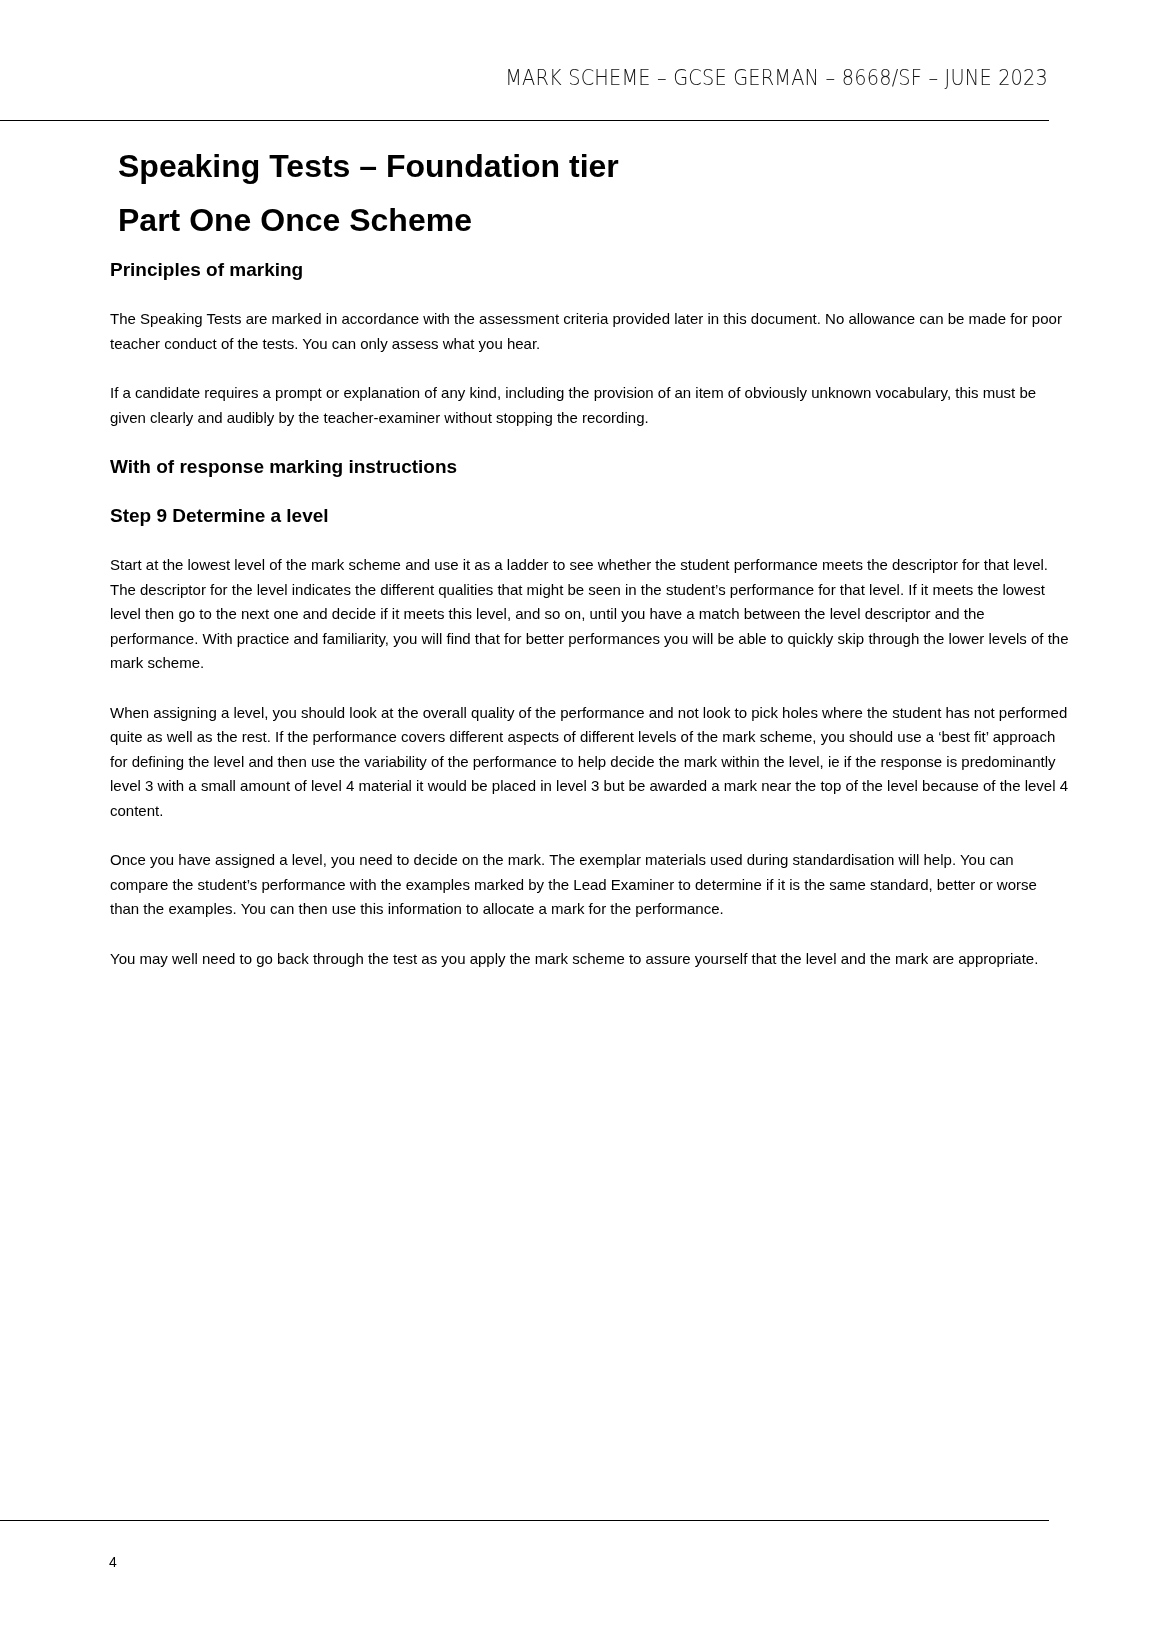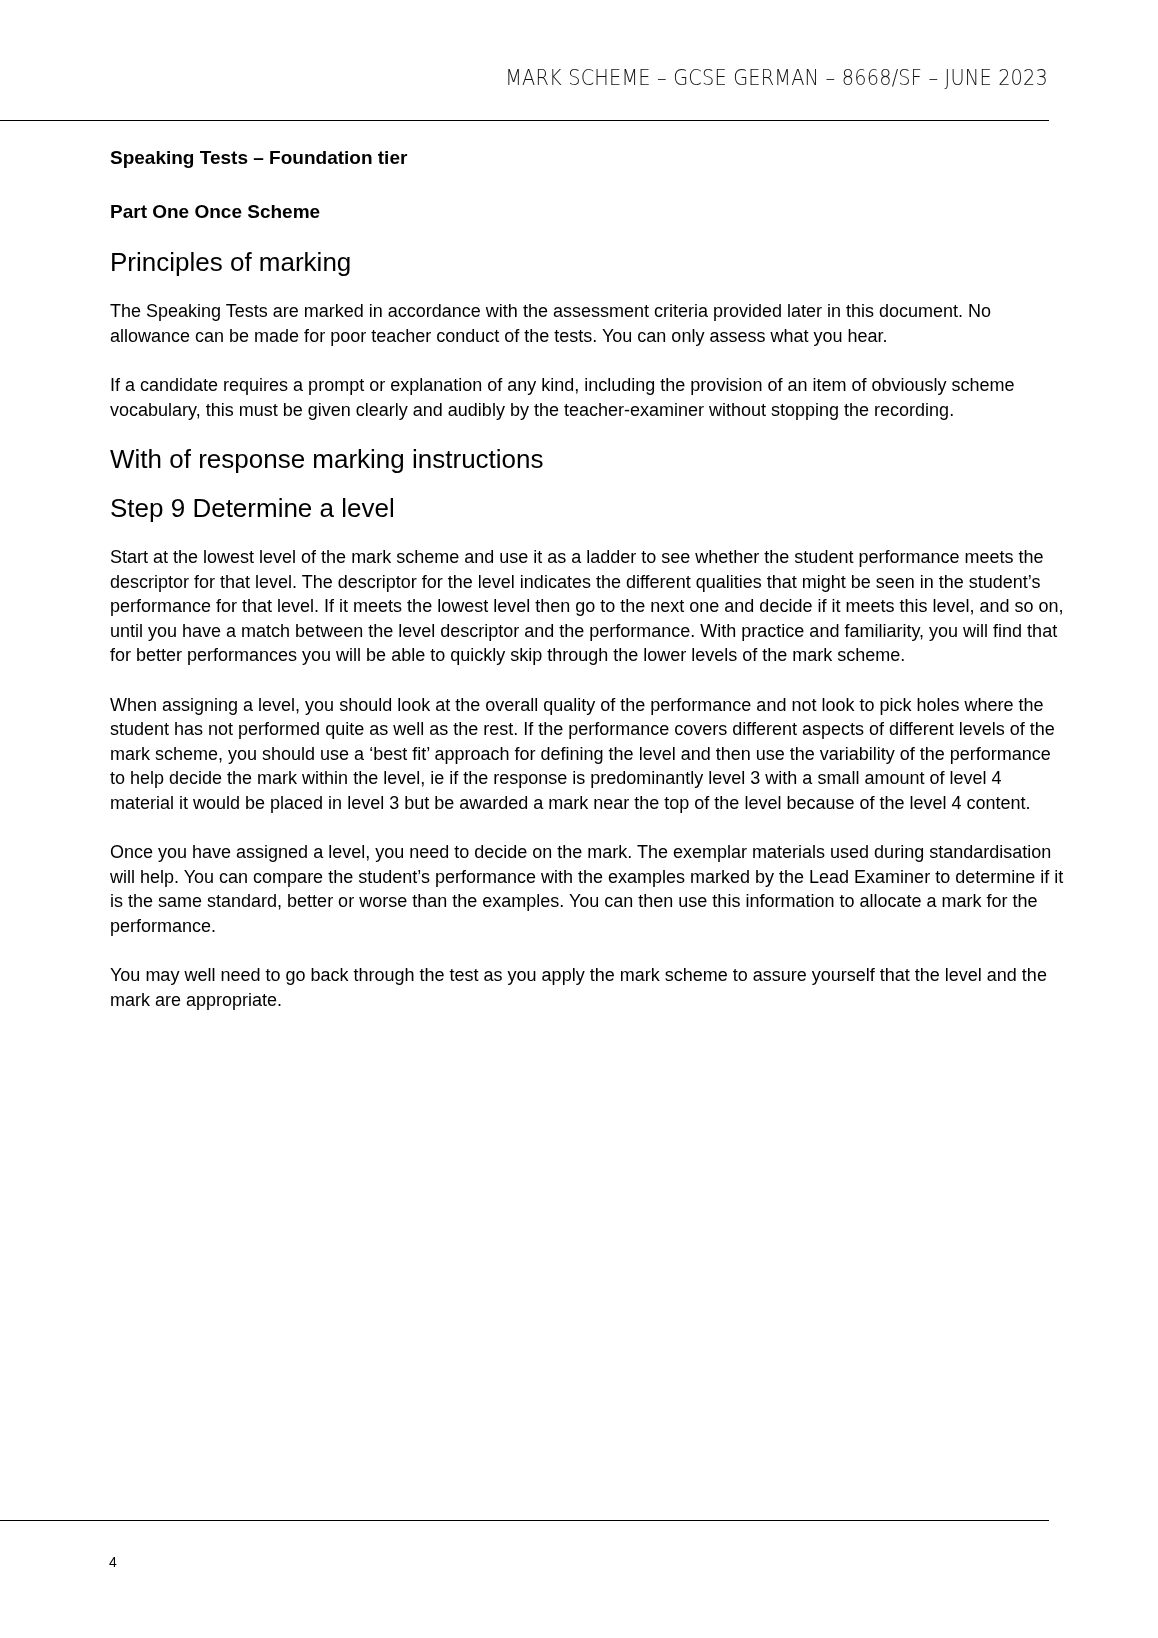--- a/index.html
+++ b/index.html
@@ -49,53 +49,53 @@
       left: 109px;
       font-size: 14px;
     }
     .content {
       position: absolute;
       left: 110px;
       top: 141px;
       width: 960px;
     }
     h1, h2 {
-      margin: 0;
+      margin: 8px;
       font-weight: bold;
-      font-size: 19px;
+      font-size: 32px;
       line-height: 34px;
     }
     h1 { margin-bottom: 20px; }
     h2 { margin-bottom: 21px; }
     h3 {
       margin: 0 0 25px 0;
-      font-size: 26px;
-      font-weight: normal;
+      font-size: 19px;
+      font-weight: bold;
       line-height: 24px;
     }
     p {
       margin: 0 0 25px 0;
-      font-size: 18px;
+      font-size: 15px;
       line-height: 24.5px;
     }
   </style>
 </head>
 <body>
 
 <div class="running-header">MARK SCHEME – GCSE GERMAN – 8668/SF – JUNE 2023</div>
 <div class="header-rule"></div>
 
 <div class="content">
   <h1>Speaking Tests – Foundation tier</h1>
   <h2>Part One Once Scheme</h2>
 
   <section>
     <h3>Principles of marking</h3>
     <p>The Speaking Tests are marked in accordance with the assessment criteria provided later in this document.  No allowance can be made for poor teacher conduct of the tests.  You can only assess what you hear.</p>
-    <p>If a candidate requires a prompt or explanation of any kind, including the provision of an item of obviously scheme vocabulary, this must be given clearly and audibly by the teacher-examiner without stopping the recording.</p>
+    <p>If a candidate requires a prompt or explanation of any kind, including the provision of an item of obviously unknown vocabulary, this must be given clearly and audibly by the teacher-examiner without stopping the recording.</p>
   </section>
 
   <section>
     <h3>With of response marking instructions</h3>
   </section>
 
   <section>
     <h3>Step 9 Determine a level</h3>
     <p>Start at the lowest level of the mark scheme and use it as a ladder to see whether the student performance meets the descriptor for that level.  The descriptor for the level indicates the different qualities that might be seen in the student’s performance for that level.  If it meets the lowest level then go to the next one and decide if it meets this level, and so on, until you have a match between the level descriptor and the performance.  With practice and familiarity, you will find that for better performances you will be able to quickly skip through the lower levels of the mark scheme.</p>
     <p>When assigning a level, you should look at the overall quality of the performance and not look to pick holes where the student has not performed quite as well as the rest.  If the performance covers different aspects of different levels of the mark scheme, you should use a ‘best fit’ approach for defining the level and then use the variability of the performance to help decide the mark within the level, ie if the response is predominantly level 3 with a small amount of level 4 material it would be placed in level 3 but be awarded a mark near the top of the level because of the level 4 content.</p>

